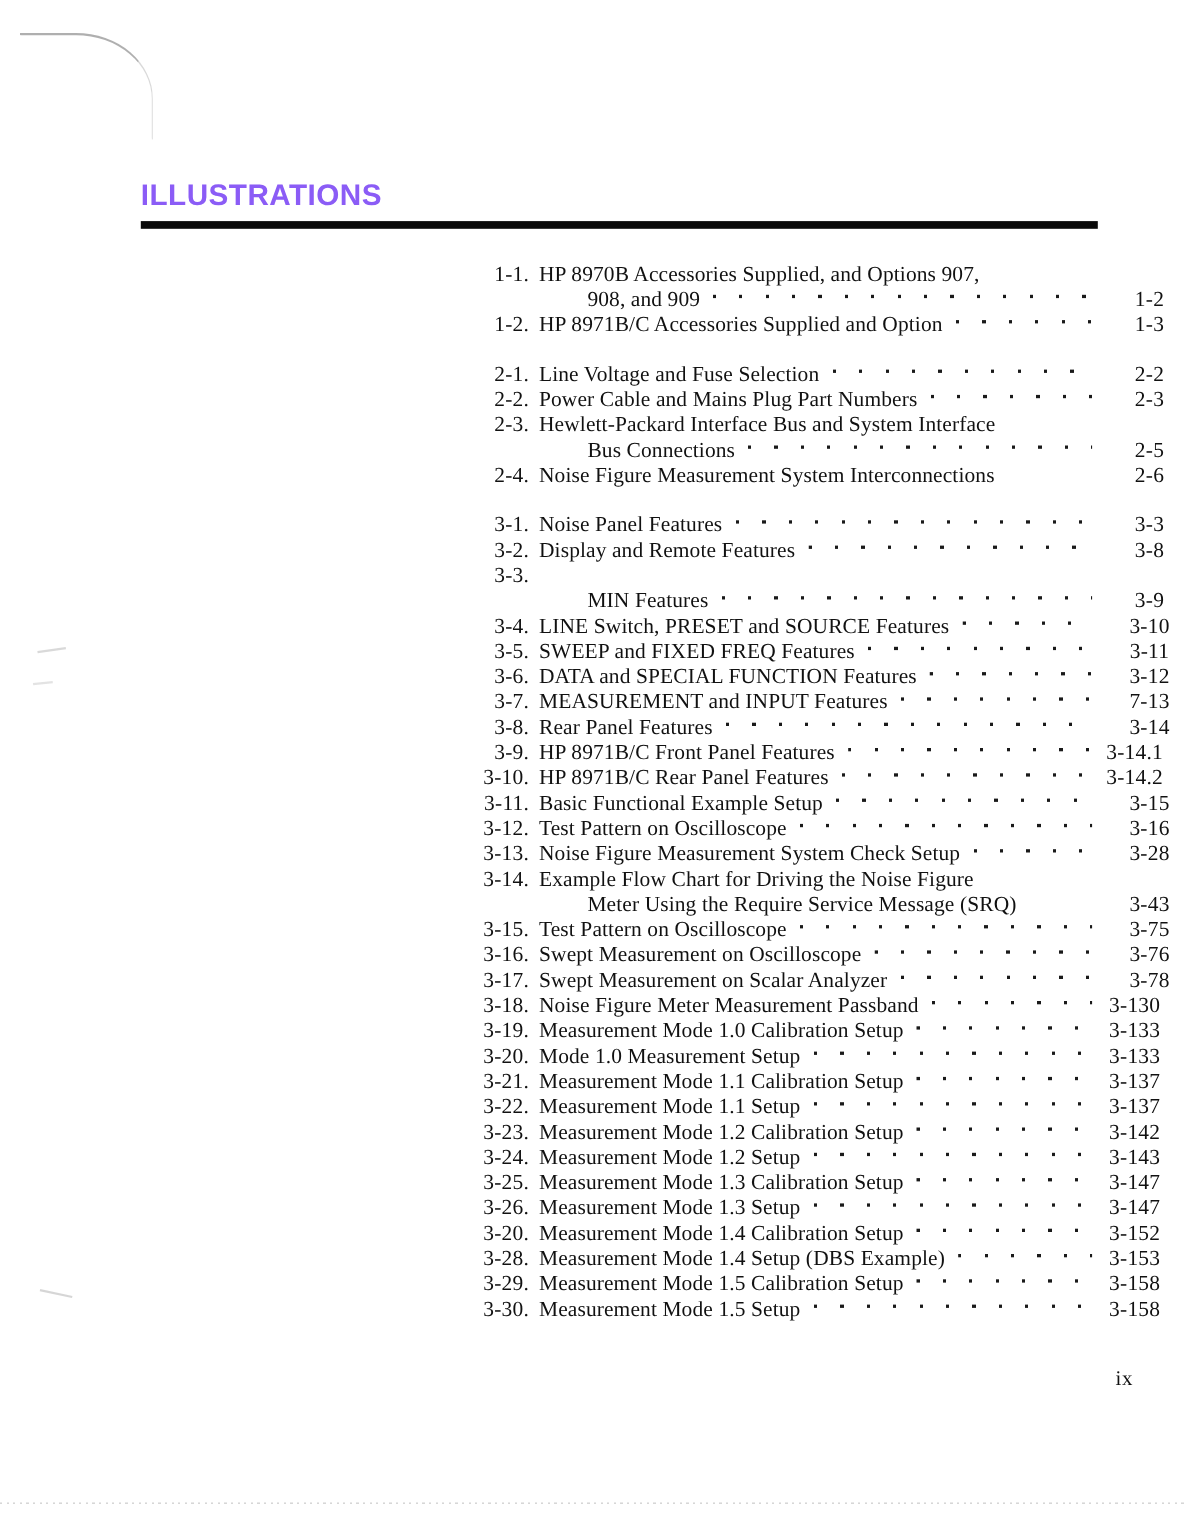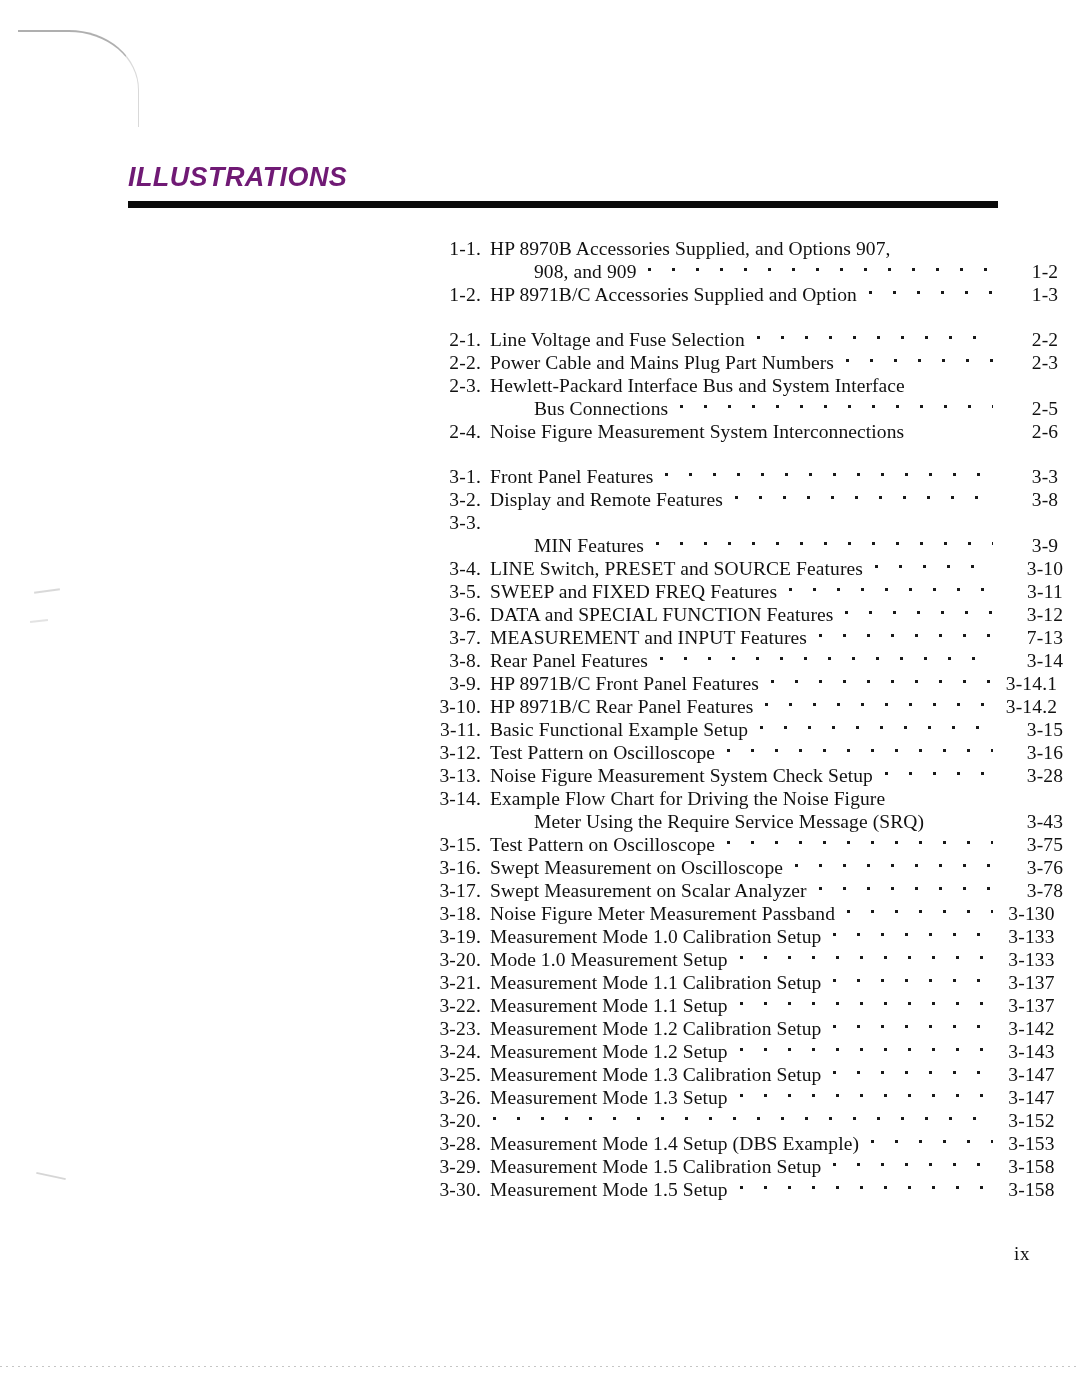--- a/index.html
+++ b/index.html
@@ -73,24 +73,23 @@
     position: absolute;
     left: 128px;
     top: 163px;
     width: 870px;
   }
   #page-title {
     font-family: "Liberation Sans", sans-serif;
     font-weight: bold;
     font-size: 27px;
     letter-spacing: 0.4px;
-    color: #701a75;
+    color: #8b5cf6;
     line-height: 1.05;
     margin: 0;
-    font-style: italic;
   }
   #header-rule {
     margin-top: 10px;
     width: 870px;
     height: 7px;
     background: #0a0a0a;
   }
 
   
   #illustration-list {
@@ -265,21 +264,21 @@
           <span class="fig-title">Noise Figure Measurement System Interconnections</span>
           <span class="leader no-dots"></span>
           <span class="page-ref">2-6</span>
         </div>
       </div>
     </div>
     <div class="figure-group">
       <div class="figure-entry">
         <div class="entry-line">
           <span class="fig-number">3-1.</span>
-          <span class="fig-title">Front Panel Features</span>
+          <span class="fig-title">Noise Panel Features</span>
           <span class="leader"></span>
           <span class="page-ref">3-3</span>
         </div>
       </div>
       <div class="figure-entry">
         <div class="entry-line">
           <span class="fig-number">3-2.</span>
           <span class="fig-title">Display and Remote Features</span>
           <span class="leader"></span>
           <span class="page-ref">3-8</span>
@@ -484,20 +483,21 @@
         <div class="entry-line">
           <span class="fig-number">3-26.</span>
           <span class="fig-title">Measurement Mode 1.3 Setup</span>
           <span class="leader"></span>
           <span class="page-ref wide">3-147</span>
         </div>
       </div>
       <div class="figure-entry">
         <div class="entry-line">
           <span class="fig-number">3-20.</span>
+          <span class="fig-title">Measurement Mode 1.4 Calibration Setup</span>
           <span class="leader"></span>
           <span class="page-ref wide">3-152</span>
         </div>
       </div>
       <div class="figure-entry">
         <div class="entry-line">
           <span class="fig-number">3-28.</span>
           <span class="fig-title">Measurement Mode 1.4 Setup (DBS Example)</span>
           <span class="leader"></span>
           <span class="page-ref wide">3-153</span>

